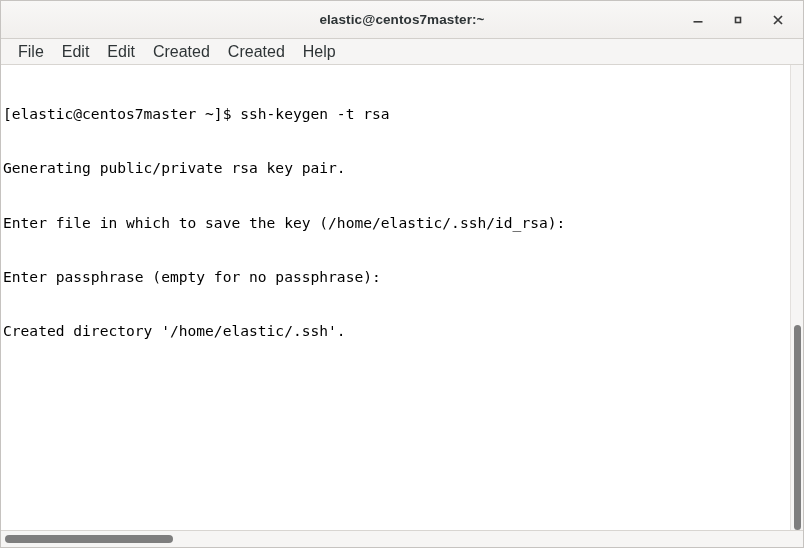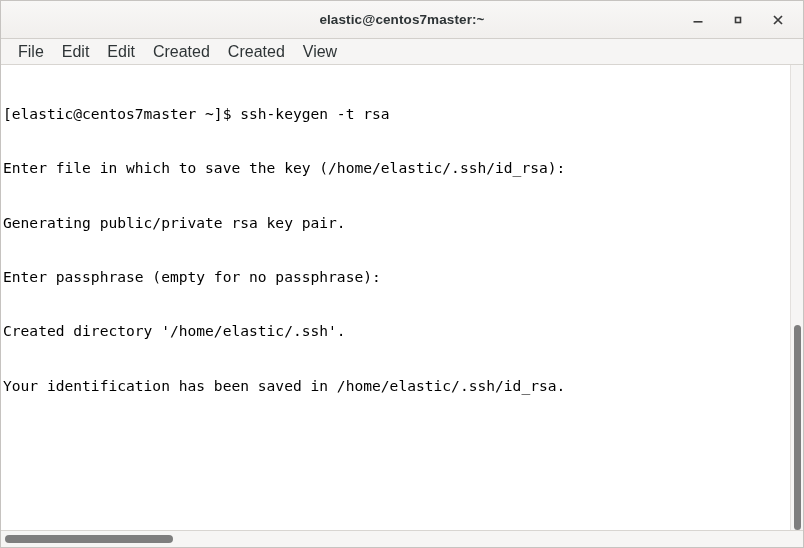--- a/index.html
+++ b/index.html
@@ -168,31 +168,30 @@
       </div>
     </div>
   </div>
 
   <div id="menubar">
     <div class="menu-item">File</div>
     <div class="menu-item">Edit</div>
     <div class="menu-item">Edit</div>
     <div class="menu-item">Created</div>
     <div class="menu-item">Created</div>
-    <div class="menu-item">View</div>
+    <div class="menu-item">Help</div>
   </div>
 
   <div id="terminal-wrap">
     <div id="terminal">
       <div class="tline">[elastic@centos7master ~]$ ssh-keygen -t rsa</div>
+      <div class="tline">Generating public/private rsa key pair.</div>
       <div class="tline">Enter file in which to save the key (/home/elastic/.ssh/id_rsa):</div>
-      <div class="tline">Generating public/private rsa key pair.</div>
       <div class="tline">Enter passphrase (empty for no passphrase):</div>
       <div class="tline">Created directory '/home/elastic/.ssh'.</div>
-      <div class="tline">Your identification has been saved in /home/elastic/.ssh/id_rsa.</div>
       
       
       
       
       
       
       
       
       
       

